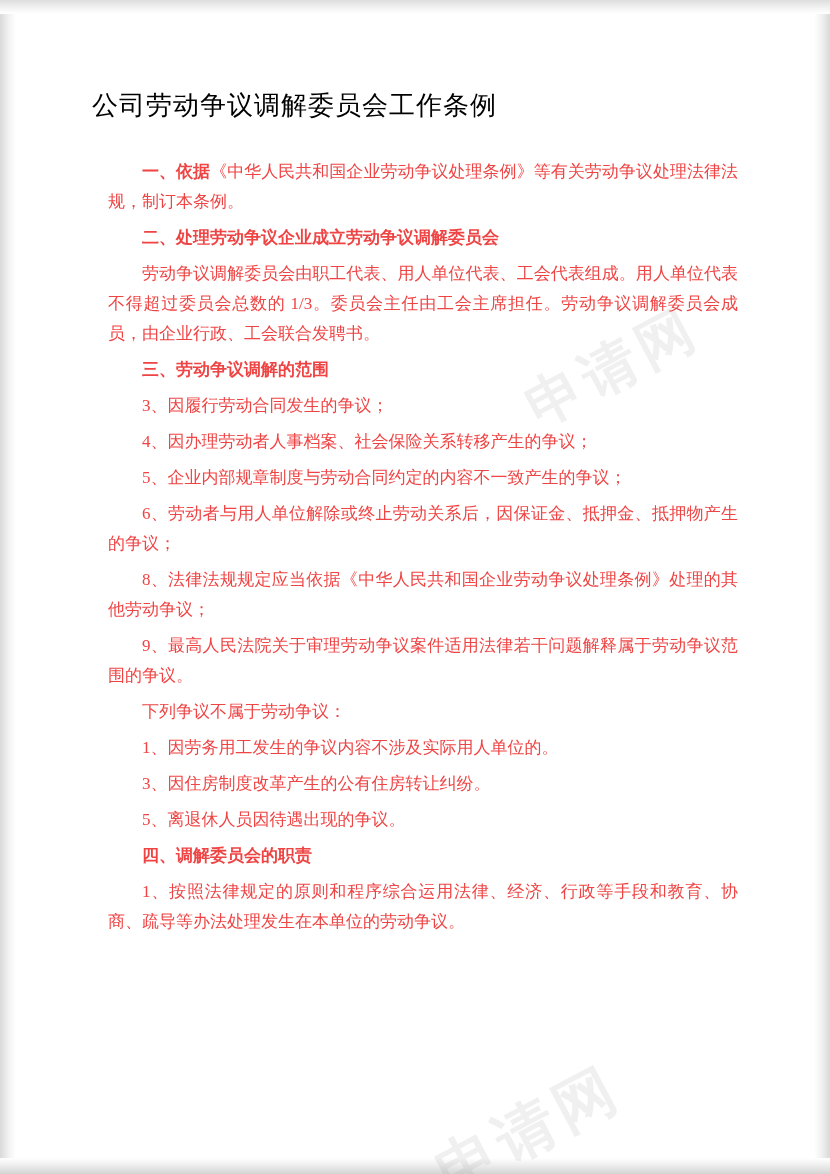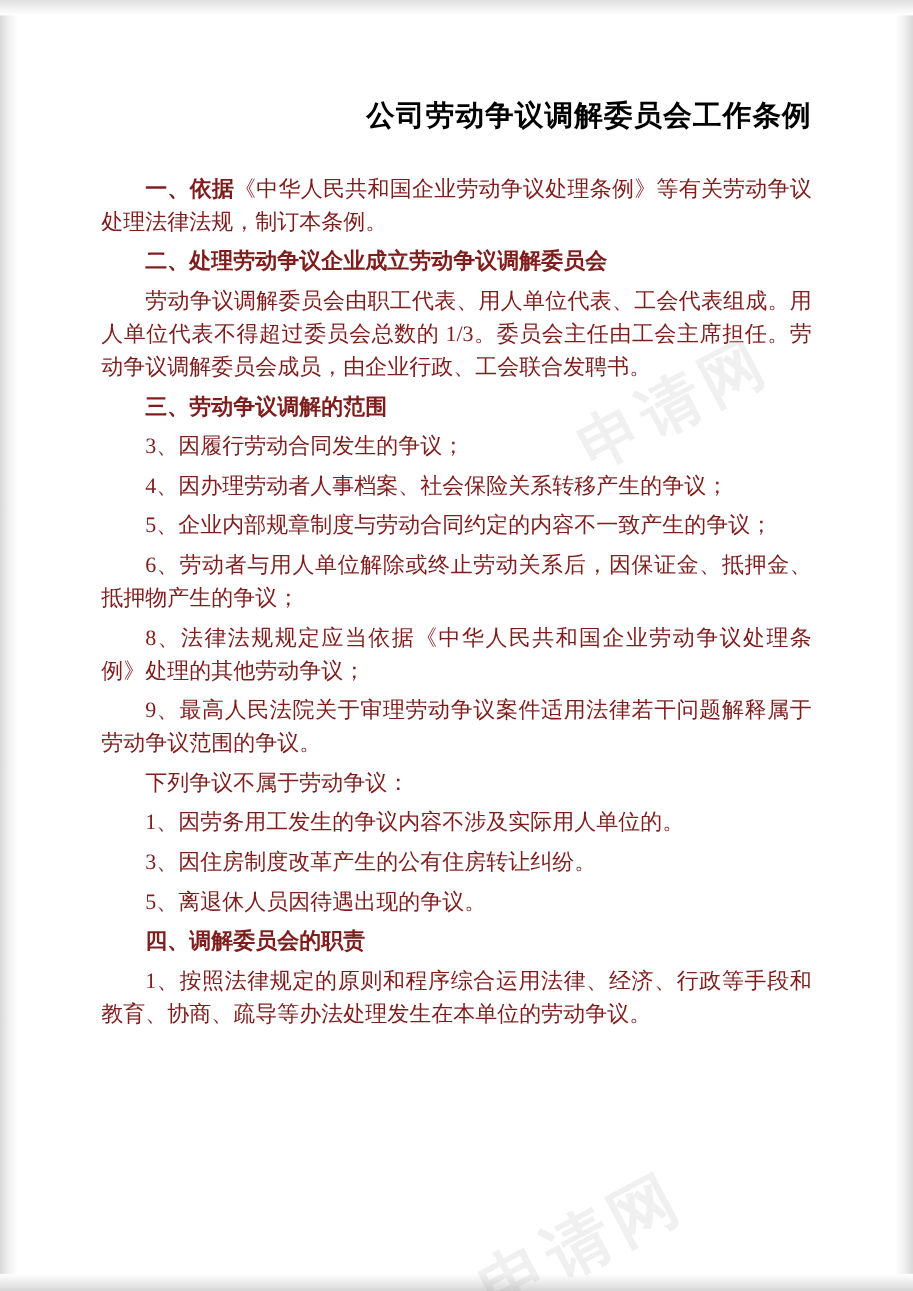--- a/index.html
+++ b/index.html
@@ -52,33 +52,33 @@
     background: linear-gradient(to top, #d4d4d4 0%, #f0f0f0 60%, #ffffff 100%);
     pointer-events: none;
   }
   .content {
     position: relative;
     z-index: 3;
     padding: 88px 92px 0 92px;
   }
   .doc-title {
     font-size: 26px;
-    font-weight: bold;
-    text-align: right;
+    font-weight: normal;
+    text-align: left;
     letter-spacing: 1px;
     margin: 0 0 34px 0;
     color: #000;
     font-family: "Liberation Serif", "DejaVu Serif", serif;
   }
   p.para {
-    margin: 0 0 6px 0;
-    font-size: 20px;
+    margin: 0 0 6px 16px;
+    font-size: 17px;
     line-height: 30px;
     text-align: justify;
-    color: #7f1d1d;
+    color: #ef4444;
     text-indent: 2em;
   }
   p.para b, .bold {
     font-weight: bold;
   }
   .watermark {
     position: absolute;
     z-index: 1;
     color: rgba(140, 140, 140, 0.13);
     font-size: 56px;

